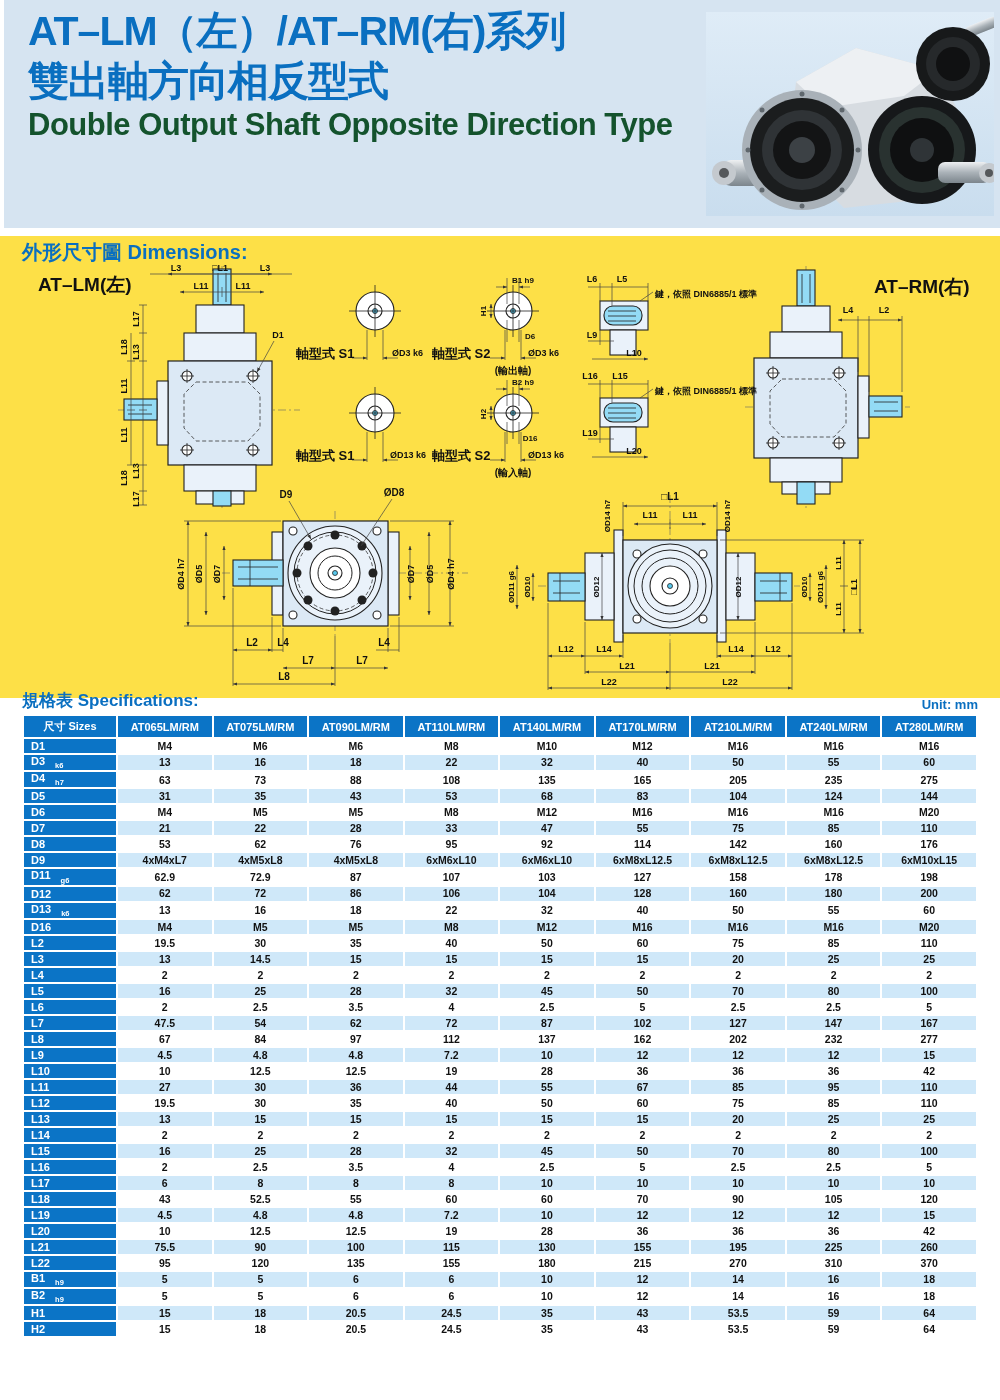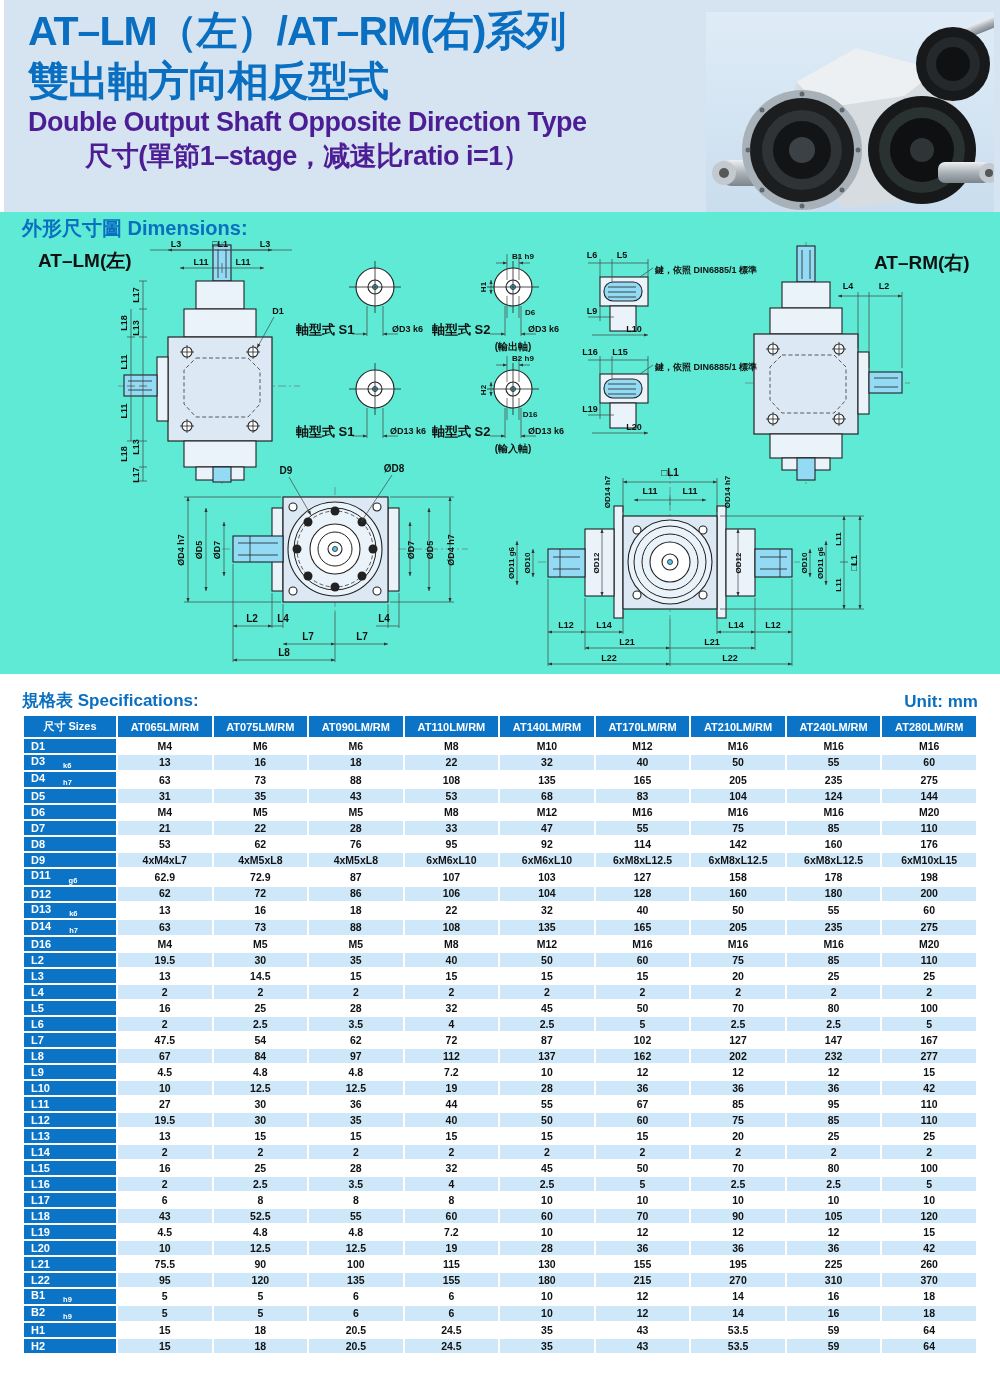--- a/index.html
+++ b/index.html
@@ -2,60 +2,59 @@
 <html><head>
 <meta charset="utf-8">
 <style>
   html,body{margin:0;padding:0;}
   body{width:1000px;height:1400px;position:relative;overflow:hidden;background:#fff;
        font-family:"Liberation Sans",sans-serif;}
   
   .band{position:absolute;left:4px;top:0;width:1000px;height:228px;background:#d6e4f1;}
   .titles{position:absolute;left:24px;top:6px;}
   .t-big{font-size:41px;font-weight:bold;color:#0a6fc0;line-height:1.22;letter-spacing:-1px;}
-  .t-mid{font-size:27px;font-weight:bold;color:#4c1d95;line-height:1.25;letter-spacing:-0.5px;text-align:center;}
+  .t-mid{font-size:31px;font-weight:bold;color:#14532d;line-height:1.25;letter-spacing:-0.5px;}
   .photo{position:absolute;left:702px;top:12px;}
   
-  .dim-section{position:absolute;left:0;top:212px;width:1000px;height:462px;background:#5eead4;}
+  .dim-section{position:absolute;left:0;top:236px;width:1000px;height:462px;background:#fde047;}
   .sec-h{position:absolute;left:22px;top:3px;font-size:20px;font-weight:bold;color:#0a6fc0;}
   .dims{position:absolute;left:0;top:27px;}
   .dims .body{fill:#dce9f5;stroke:#222;stroke-width:1.2;}
   .dims .b2{fill:#eaf2fa;stroke:#222;stroke-width:1.1;}
   .dims .shaft{fill:#93dbf5;stroke:#222;stroke-width:1.1;}
   .dims .dim{stroke:#444;stroke-width:.7;fill:none;}
   .dims .cl{stroke:#666;stroke-width:.6;stroke-dasharray:8 3 2 3;fill:none;}
   .dims .dash{stroke:#333;stroke-width:.8;stroke-dasharray:4 2.5;fill:none;}
   .dims .bolt{fill:#fff;stroke:#222;stroke-width:1.1;}
   .dims .thin{stroke:#222;stroke-width:.8;}
   .dims text{font-weight:bold;fill:#111;}
   
   .spec-section{position:absolute;left:22px;top:690px;width:956px;}
   .spec-head{display:flex;justify-content:space-between;align-items:flex-end;height:22px;gap:44px;}
   .spec-title{font-size:17px;font-weight:bold;color:#0a6fc0;}
-  .spec-unit{font-size:17px;font-weight:bold;color:#0a6fc0;}
+  .spec-unit{font-size:13px;font-weight:bold;color:#0a6fc0;}
   table.spec{border-collapse:separate;border-spacing:2px;table-layout:fixed;width:956px;margin-top:2px;}
   table.spec th,table.spec td{padding:0;margin:0;}
   table.spec thead th{background:#0b74c6;color:#fff;font-size:11px;font-weight:bold;height:21px;text-align:center;margin-left:20px;}
   table.spec thead th.corner{text-align:center;}
   table.spec tbody th{background:#0b74c6;color:#fff;font-size:11px;font-weight:bold;text-align:left;padding-left:7px;height:14px;}
-  table.spec tbody th .sub{font-size:7.5px;vertical-align:sub;margin-left:18px;}
+  table.spec tbody th .sub{font-size:7.5px;vertical-align:sub;margin-left:10px;}
   table.spec tbody td{font-size:10.5px;font-weight:bold;color:#111;text-align:center;height:14px;line-height:1;}
   table.spec tbody tr:nth-child(odd) td{background:#ffffff;}
   table.spec tbody tr:nth-child(even) td{background:#cfe8f9;}
   col.lblcol{width:92px;}
 </style>
 </head>
 <body>
 
 <div class="band">
   <div class="titles">
     <div class="t-big">AT–LM（左）/AT–RM(右)系列</div>
     <div class="t-big">雙出軸方向相反型式</div>
     <div class="t-mid">Double Output Shaft Opposite Direction Type</div>
-    <div class="t-mid">尺寸(單節1–stage，减速比ratio i=1）</div>
   </div>
 
   <svg class="photo" width="288" height="204" viewBox="0 0 288 204">
     <defs>
       <linearGradient id="pbg" x1="0" y1="0" x2="0" y2="1">
         <stop offset="0" stop-color="#dfecf7"></stop>
           <stop offset="1" stop-color="#c9ddee"></stop>
       </linearGradient>
       <linearGradient id="met" x1="0" y1="0" x2="0" y2="1">
         <stop offset="0" stop-color="#eef0f2"></stop>
@@ -638,32 +637,20 @@
           <td>16</td>
           <td>18</td>
           <td>22</td>
           <td>32</td>
           <td>40</td>
           <td>50</td>
           <td>55</td>
           <td>60</td>
         </tr>
         <tr>
-          <th>D14<span class="sub">h7</span></th>
-          <td>63</td>
-          <td>73</td>
-          <td>88</td>
-          <td>108</td>
-          <td>135</td>
-          <td>165</td>
-          <td>205</td>
-          <td>235</td>
-          <td>275</td>
-        </tr>
-        <tr>
           <th>D16</th>
           <td>M4</td>
           <td>M5</td>
           <td>M5</td>
           <td>M8</td>
           <td>M12</td>
           <td>M16</td>
           <td>M16</td>
           <td>M16</td>
           <td>M20</td>

